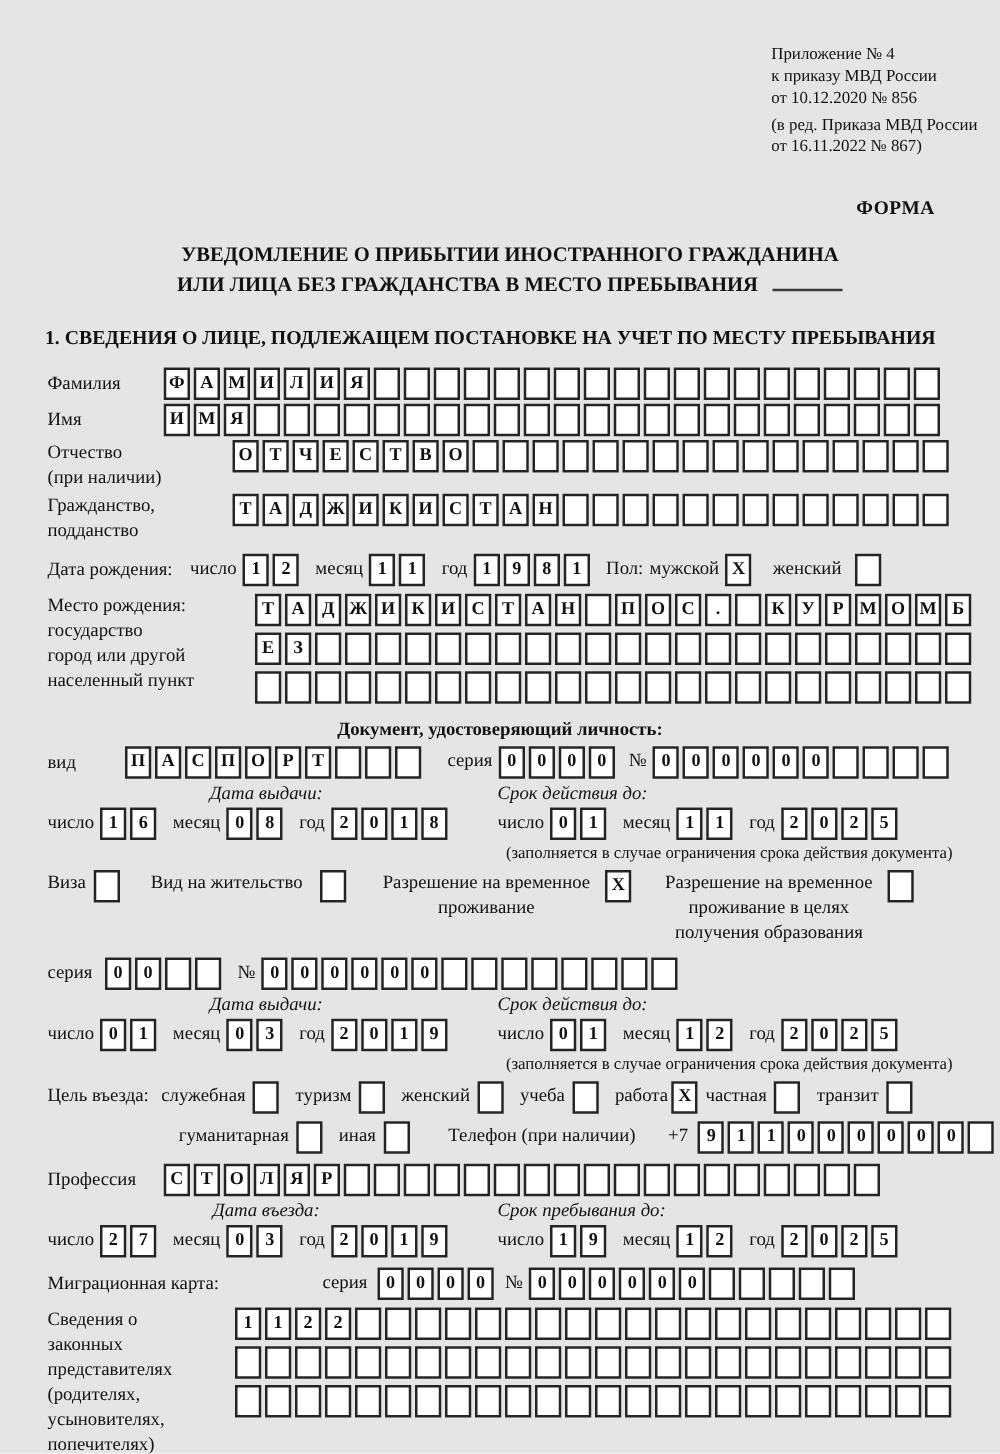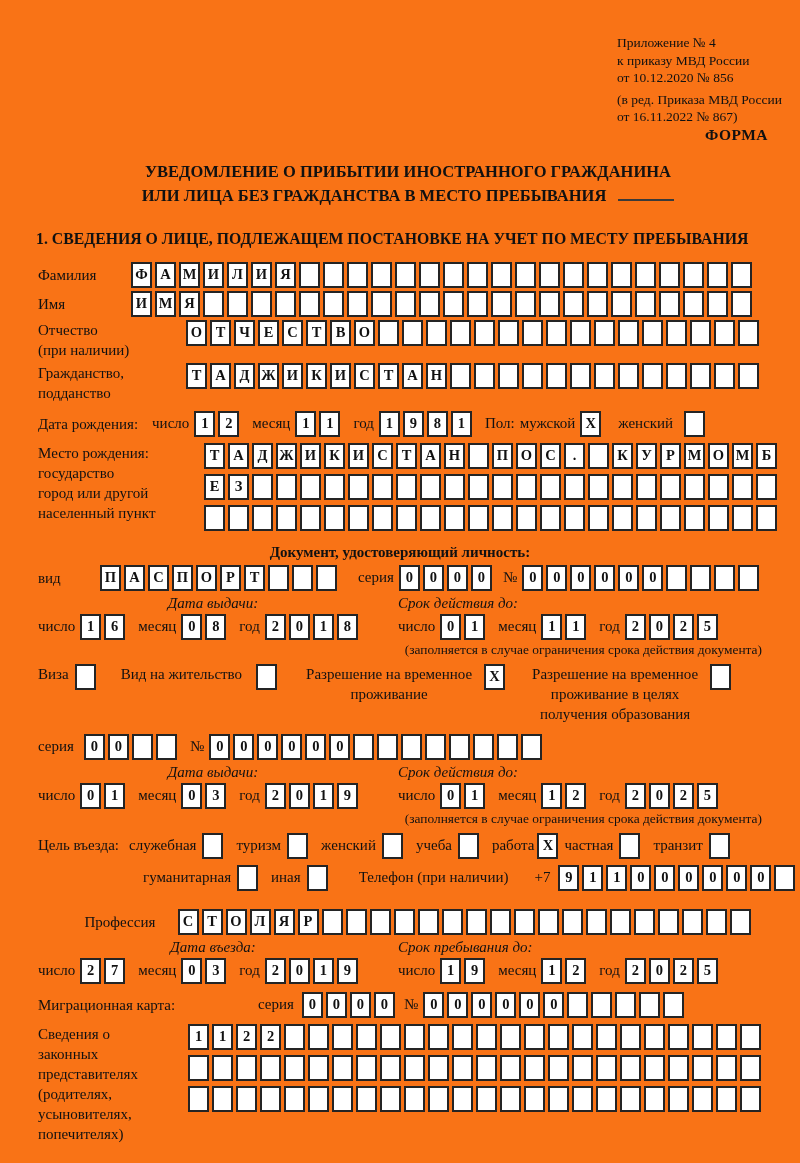--- a/index.html
+++ b/index.html
@@ -1,27 +1,27 @@
 <!DOCTYPE html>
 <html><head>
 <meta charset="utf-8">
 <style>
   html,body { margin:0; padding:0; background:#fff; }
   .page {
     position:relative; width:800px; height:1163px; margin:0 auto;
-    background:#f97316; color:#111; overflow:hidden;
+    background:#e5e5e5; color:#111; overflow:hidden;
     font-family:"Liberation Serif","DejaVu Serif",serif;
     font-size:15px; box-sizing:border-box; padding-top:34px;
   }
   .preline { white-space:pre-line; }
 
   
   .annex { margin-left:617px; width:180px; line-height:1.3; font-size:13.5px; }
   .annex .gap { height:4px; }
-  .forma { text-align:right; padding-right:32px; font-weight:bold; font-size:15.5px; margin-top:0; letter-spacing:.5px; }
+  .forma { text-align:right; padding-right:52px; font-weight:bold; font-size:15.5px; margin-top:32px; letter-spacing:.5px; }
 
   
   .title { text-align:center; font-weight:bold; font-size:16.5px; margin-top:16px; line-height:1.45;padding-left:16px; }
   .title-underline { display:inline-block; width:56px; border-bottom:2px solid #3a3a3a; height:14px; margin-left:12px; }
   .sec-heading { font-weight:bold; font-size:15.8px; margin:22px 0 14px 36px; }
 
   
   .row { display:flex; align-items:center; margin:3px 0 3px 38px; }
   .row.top { align-items:flex-start; }
   .flabel { flex:0 0 auto; line-height:20px; }
@@ -549,21 +549,21 @@
         <span class="cbox">0</span>
         <span class="cbox">0</span>
         <span class="cbox">0</span>
         <span class="cbox">0</span>
         <span class="cbox">0</span>
         <span class="cbox">0</span>
         <span class="cbox"></span>
       </span>
   </div>
 
-  <div class="row" style="margin-top:18px;justify-content:center;">
+  <div class="row" style="margin-top:8px;">
     <span class="flabel w92">Профессия</span>
     <span class="boxes">
         <span class="cbox">С</span>
         <span class="cbox">Т</span>
         <span class="cbox">О</span>
         <span class="cbox">Л</span>
         <span class="cbox">Я</span>
         <span class="cbox">Р</span>
         <span class="cbox"></span>
         <span class="cbox"></span>

